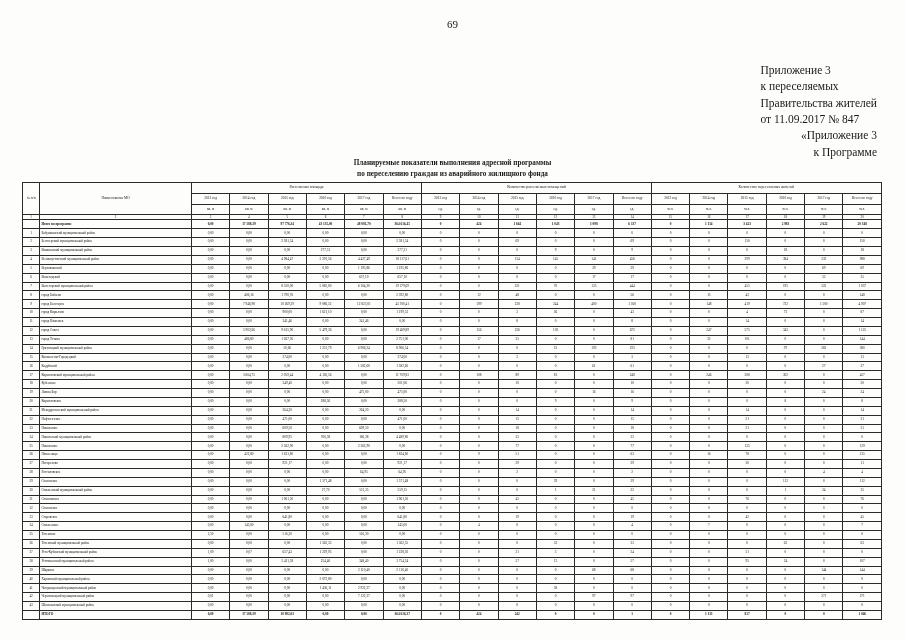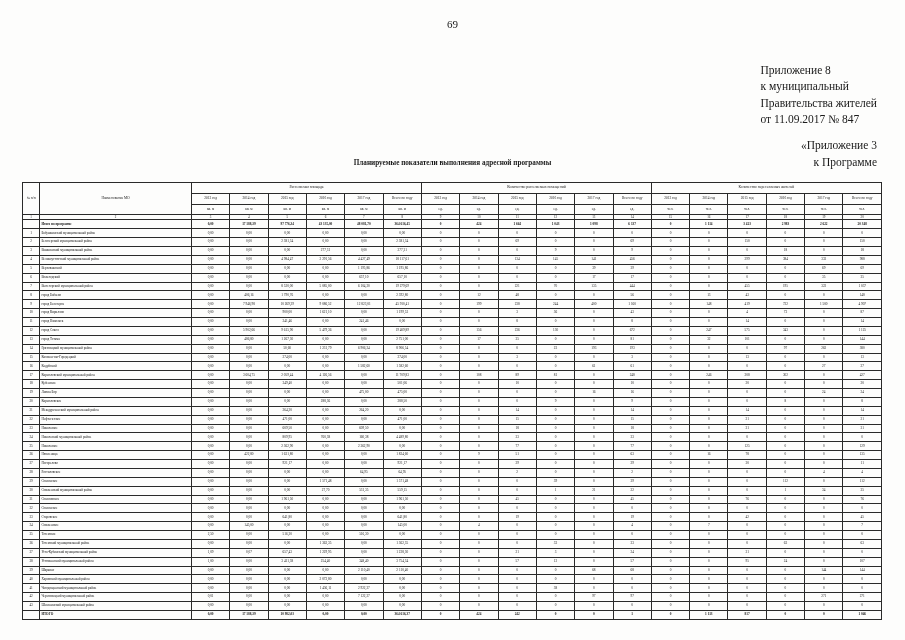--- a/index.html
+++ b/index.html
@@ -14,21 +14,21 @@
   .page-number{
     position:absolute;top:18px;left:0;width:905px;text-align:center;
     font-size:11px;
   }
   .appendix-block{
     position:absolute;top:62px;right:28px;
     text-align:left;font-size:11.5px;line-height:1.42;
   }
   .appendix-block .line{white-space:nowrap;}
   .appendix-sub{
-    margin-top:10px;text-align:right;
+    text-align:right;
   }
   .doc-title{
     position:absolute;top:158px;left:0;width:905px;text-align:center;
     font-size:7.2px;font-weight:bold;line-height:1.55;
   }
   .table-wrap{
     position:absolute;top:182px;left:22px;width:860px;
   }
   table{
     border-collapse:collapse;
@@ -57,32 +57,33 @@
   col.c-idx{width:11px;}
   col.c-name{width:97px;}
   col.c-d{width:24.5px;}
 </style>
 </head>
 <body>
 
 <div class="page-number">69</div>
 
 <div class="appendix-block">
-  <div class="line">Приложение 8</div>
-  <div class="line">к муниципальный</div>
+  <div class="line">Приложение 3</div>
+  <div class="line">к переселяемых</div>
   <div class="line">Правительства жителей</div>
   <div class="line">от 11.09.2017 № 847</div>
   <div class="appendix-sub">
     <div class="line">«Приложение 3</div>
     <div class="line">к Программе</div>
   </div>
 </div>
 
 <div class="doc-title">
   <div>Планируемые показатели выполнения адресной программы</div>
+  <div>по переселению граждан из аварийного жилищного фонда</div>
 </div>
 
 <div class="table-wrap">
   <table>
     <colgroup>
       <col class="c-idx">
         <col class="c-name">
       <col class="c-d">
         <col class="c-d">
         <col class="c-d">

